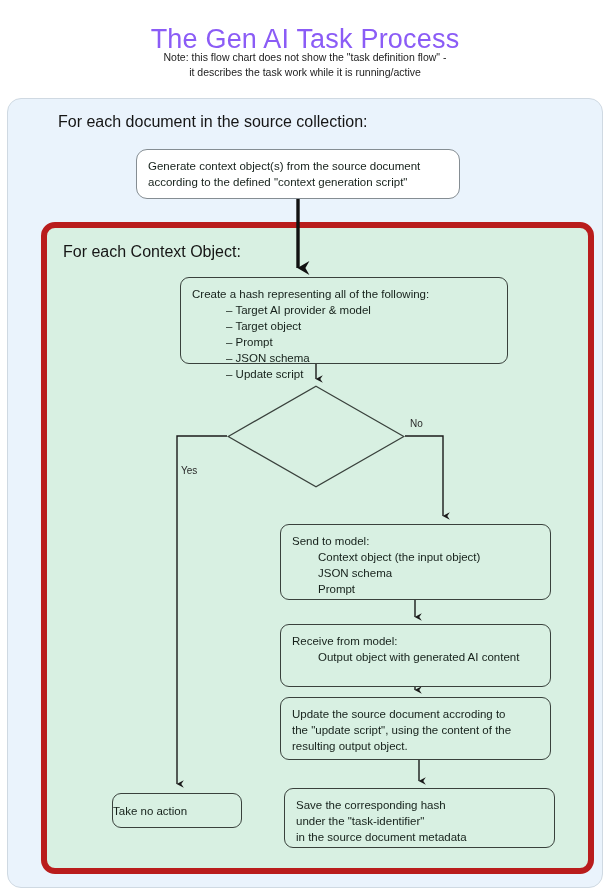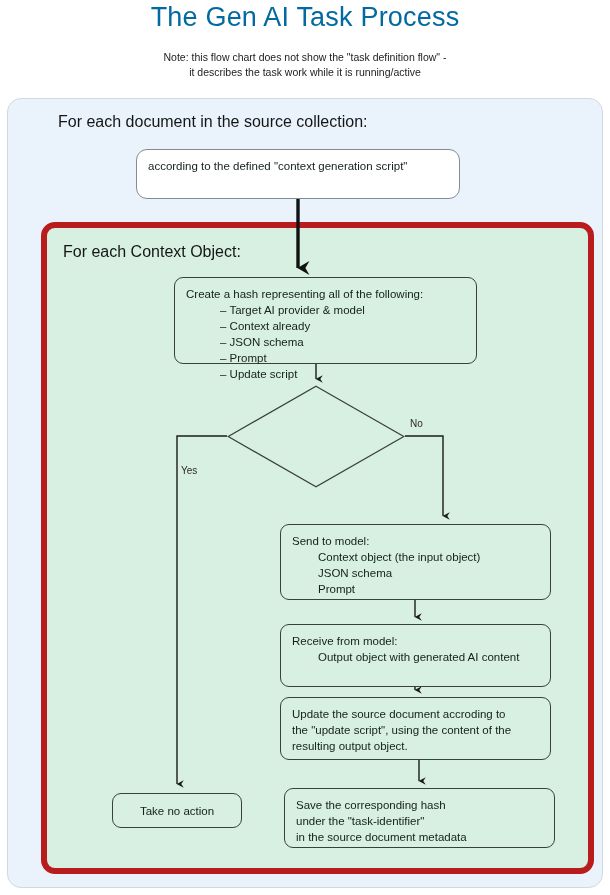--- a/index.html
+++ b/index.html
@@ -12,27 +12,27 @@
     height: 895px;
     position: relative;
     font-family: "Liberation Sans", "DejaVu Sans", sans-serif;
     color: #1b1b1b;
     overflow: hidden;
   }
 
   
   #page-title {
     position: absolute;
-    left: 0; top: 2px;
+    left: 0; top: 24px;
     width: 610px;
     text-align: center;
     font-size: 27px;
     font-weight: 400;
     letter-spacing: 0.2px;
-    color: #0369a1;
+    color: #8b5cf6;
   }
   #subtitle {
     position: absolute;
     left: 0; top: 50px;
     width: 610px;
     text-align: center;
     font-size: 10.5px;
     line-height: 15px;
     color: #222222;
   }
@@ -85,27 +85,26 @@
   .node.white {
     background: #ffffff;
     border: 1.3px solid #858d93;
     border-radius: 11px;
   }
   .node .indent { padding-left: 34px; }
   .node .indent-sm { padding-left: 26px; }
   .node.center-text {
     display: flex;
     align-items: center;
-    justify-content: center;
     text-align: center;
     padding: 0;
   }
 
   #node-generate { left: 136px; top: 149px; width: 324px; height: 50px; }
-  #node-hash     { left: 174px; top: 277px; width: 303px; height: 87px; }
+  #node-hash     { left: 180px; top: 277px; width: 328px; height: 87px; }
   #node-send     { left: 280px; top: 524px; width: 271px; height: 76px; }
   #node-receive  { left: 280px; top: 624px; width: 271px; height: 63px; }
   #node-update   { left: 280px; top: 697px; width: 271px; height: 63px; }
   #node-save     { left: 284px; top: 788px; width: 271px; height: 60px; }
   #node-noaction { left: 112px; top: 793px; width: 130px; height: 35px; }
 
   
   #decision {
     position: absolute;
     left: 227px; top: 385px;
@@ -178,29 +177,30 @@
   <path d="M 405,436 L 443,436 L 443,516" stroke="#1b1b1b" stroke-width="1.4" fill="none" marker-end="url(#ah)"></path>
 
   <path d="M 415,600 L 415,617" stroke="#1b1b1b" stroke-width="1.4" fill="none" marker-end="url(#ah)"></path>
 
   <path d="M 415,672 L 415,690" stroke="#1b1b1b" stroke-width="1.4" fill="none" marker-end="url(#ah)"></path>
 
   <path d="M 419,760 L 419,781" stroke="#1b1b1b" stroke-width="1.4" fill="none" marker-end="url(#ah)"></path>
 </svg>
 
 <div class="node white" id="node-generate">
+  <div>Generate context object(s) from the source document</div>
   <div>according to the defined "context generation script"</div>
 </div>
 
 <div class="node" id="node-hash">
   <div>Create a hash representing all of the following:</div>
   <div class="indent">– Target AI provider &amp; model</div>
-  <div class="indent">– Context already</div>
+  <div class="indent">– Target object</div>
+  <div class="indent">– Prompt</div>
   <div class="indent">– JSON schema</div>
-  <div class="indent">– Prompt</div>
   <div class="indent">– Update script</div>
 </div>
 
 <div id="decision">
   <svg class="diamond-shape" viewBox="0 0 178 103" preserveAspectRatio="none">
     <polygon points="89,1.2 176.8,51.5 89,101.8 1.2,51.5" fill="#d8f0e2" stroke="#39413c" stroke-width="1.3"></polygon>
   </svg>
 </div>
 
 <div class="edge-label" id="label-yes">Yes</div>

